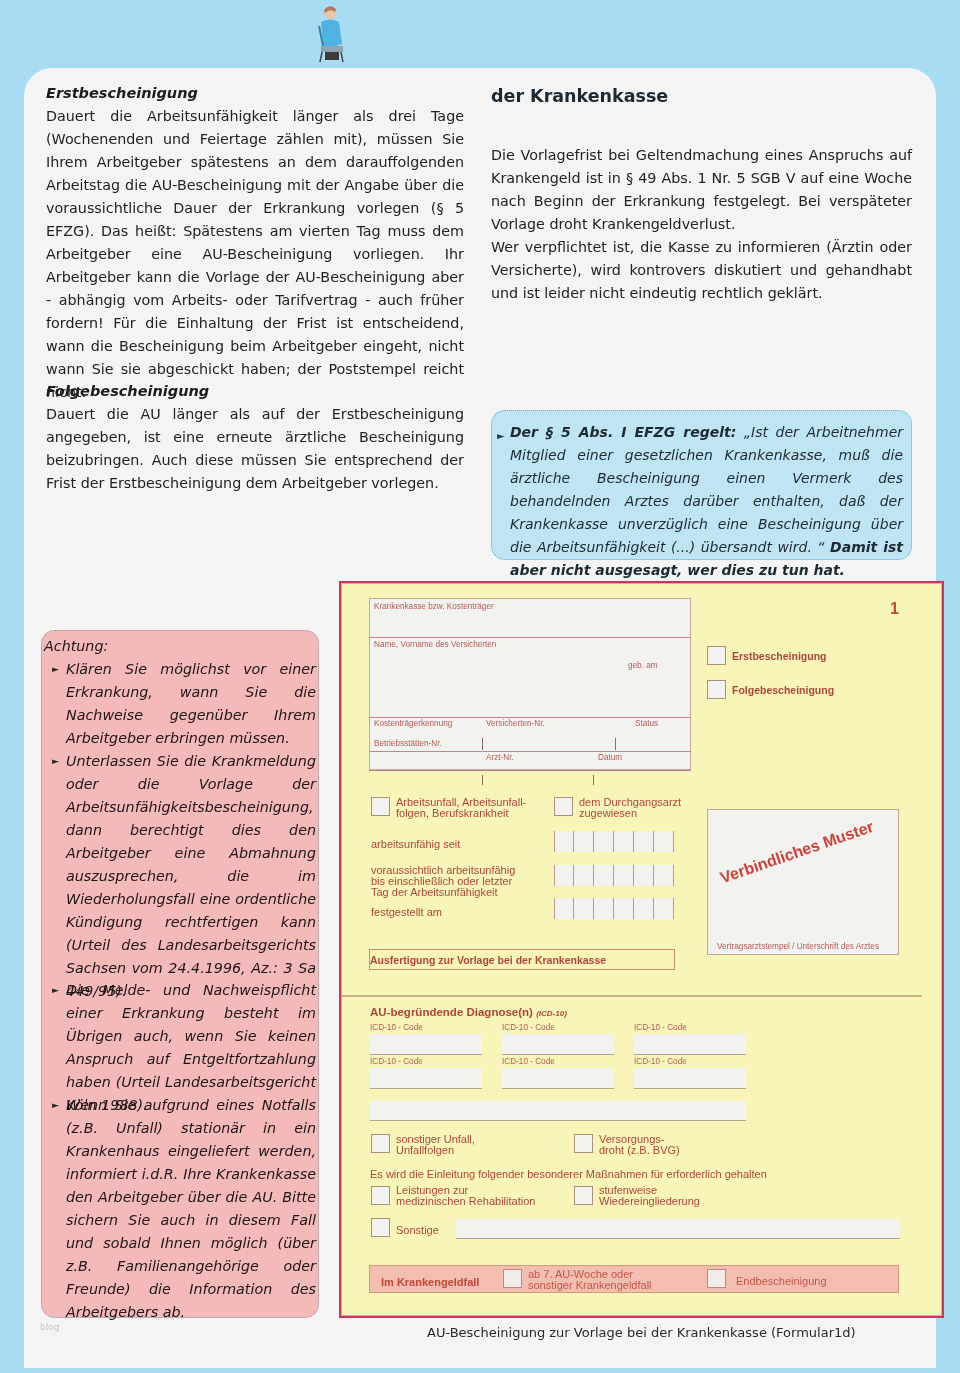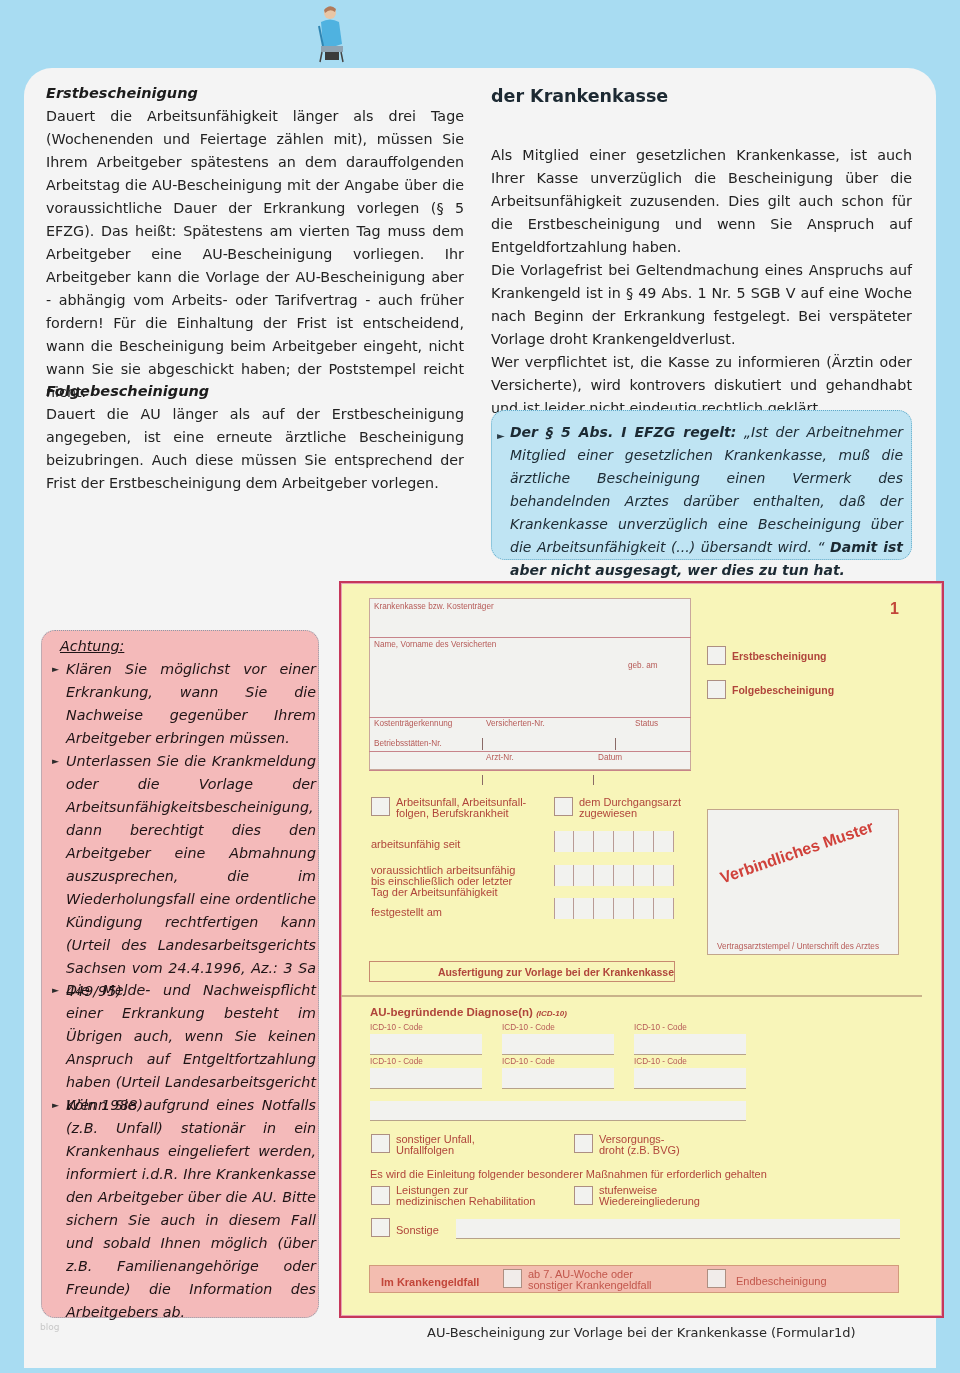--- a/index.html
+++ b/index.html
@@ -26,21 +26,21 @@
   .section-title .line::after { content: ""; position: absolute; left: 0; right: 0; bottom: 2px; height: 9px; background: linear-gradient(90deg, #7cc6ea 0%, #b8e2f4 60%, #cdeaf7 100%); z-index: -1; opacity: 0.85; }
   .section-title .line span { position: relative; z-index: 1; }
 
   
   .quote-box { position: absolute; left: 491px; top: 410px; width: 421px; height: 150px; background: #bfe4f3; border: 1.5px dotted #5ea9c8; border-radius: 14px; padding: 10px 8px 6px 18px; font-family: "DejaVu Sans", sans-serif; font-style: italic; font-size: 14px; line-height: 23px; color: #1c2a33; text-align: justify; }
   .quote-box .bullet { position: absolute; left: 5px; top: 13px; font-style: normal; font-size: 10px; color: #2a3b45; }
   .quote-box b { font-weight: bold; }
 
   
   .warn-box { position: absolute; left: 41px; top: 630px; width: 278px; height: 688px; background: #f4baba; border: 1.5px dotted #8c9aa8; border-radius: 14px; font-family: "DejaVu Sans", sans-serif; font-style: italic; font-size: 14.3px; line-height: 23px; color: #1f1416; }
-  .warn-title { position: absolute; left: 18px; top: 4px; text-decoration: underline; }
+  .warn-title { position: absolute; left: 2px; top: 4px; }
   .warn-item { position: absolute; left: 24px; width: 250px; text-align: justify; text-align-last: left; }
   .warn-bullet { position: absolute; left: -14px; top: 0; font-style: normal; font-size: 9px; color: #2c2c2c; }
   .blog-mark { position: absolute; left: 40px; top: 1322px; font-size: 9px; color: #c8c8c8; font-family: "DejaVu Sans", sans-serif; }
   .form-frame { position: absolute; left: 339px; top: 581px; width: 605px; height: 737px; background: #f8f5b9; border: 2px solid #c6375a; }
   .form-frame::before { content: ""; position: absolute; left: 0; top: 0; right: 0; bottom: 0; border: 1px solid #e7a2b4; pointer-events: none; }
   .ftxt { position: absolute; color: #b0453b; font-family: "Liberation Sans", sans-serif; font-size: 11px; line-height: 11px; }
   .flabel-sm { position: absolute; color: #b65a57; font-family: "Liberation Sans", sans-serif; font-size: 8.2px; line-height: 9px; }
   .fbox { position: absolute; background: #f2f2ef; border: 1px solid #c6a7a3; }
   .fline-box { position: absolute; background: #f2f2ef; border-bottom: 1.5px solid #b7a28a; }
   .check { position: absolute; width: 19px; height: 19px; background: #f2f2ef; border: 1px solid #ad8f82; }
@@ -75,21 +75,20 @@
 <div class="text-block col-left" style="top:380px;">
   <div class="sub-heading">Folgebescheinigung</div>
   <p>Dauert die AU länger als auf der Erstbescheinigung angegeben, ist eine erneute ärztliche Bescheinigung beizubringen. Auch diese müssen Sie entsprechend der Frist der Erstbescheinigung dem Arbeitgeber vorlegen.</p>
 </div>
 
 <div class="section-title" style="top:84px;">
   <span class="line"><span>der Krankenkasse</span></span>
 </div>
 
 <div class="text-block col-right" style="top:144px;">
-  <p>Als Mitglied einer gesetzlichen Krankenkasse, ist auch Ihrer Kasse unverzüglich die Bescheinigung über die Arbeitsunfähigkeit zuzusenden. Dies gilt auch schon für die Erstbescheinigung und wenn Sie Anspruch auf Entgeldfortzahlung haben.</p>
   <p>Die Vorlagefrist bei Geltendmachung eines Anspruchs auf Krankengeld ist in § 49 Abs. 1 Nr. 5 SGB V auf eine Woche nach Beginn der Erkrankung festgelegt. Bei verspäteter Vorlage droht Krankengeldverlust.</p>
   <p>Wer verpflichtet ist, die Kasse zu informieren (Ärztin oder Versicherte), wird kontrovers diskutiert und gehandhabt und ist leider nicht eindeutig rechtlich geklärt.</p>
 </div>
 
 <div class="quote-box">
   <span class="bullet">►</span>
   <b>Der § 5 Abs. I EFZG regelt:</b><span> „Ist der Arbeitnehmer Mitglied einer gesetzlichen Krankenkasse, muß die ärztliche Bescheinigung einen Vermerk des behandelnden Arztes darüber enthalten, daß der Krankenkasse unverzüglich eine Bescheinigung über die Arbeitsunfähigkeit (...) übersandt wird. “</span>
   <b>Damit ist aber nicht ausgesagt, wer dies zu tun hat.</b>
 </div>
 
@@ -183,21 +182,21 @@
   <div class="ftxt" style="left:30px; top:324px;">festgestellt am</div>
   <div class="digits" style="left:213px; top:315px;">
       <span></span>
       <span></span>
       <span></span>
       <span></span>
       <span></span>
       <span></span>
     </div>
 
-  <div style="position:absolute; left:28px; top:378px; width:306px; height:21px; border:1.5px solid #c78a70; text-align:right;">
+  <div style="position:absolute; left:28px; top:366px; width:306px; height:21px; border:1.5px solid #c78a70; text-align:left;">
     <span class="ftxt" style="position:static; font-weight:bold; font-size:10.5px; line-height:19px;">Ausfertigung zur Vorlage bei der Krankenkasse</span>
   </div>
 
   <div class="fbox" style="left:366px; top:226px; width:192px; height:146px; border-color:#c2a58c;"></div>
   <div class="ftxt" style="left:378px; top:290px; font-size:16px; font-weight:bold; color:#d0413a; transform:rotate(-19deg); transform-origin:left top; white-space:nowrap;">Verbindliches Muster</div>
   <div class="flabel-sm" style="left:376px; top:359px;">Vertragsarztstempel / Unterschrift des Arztes</div>
 
   <div style="position:absolute; left:0; top:412px; width:581px; border-top:2px solid #c9b28a;"></div>
 
   <div class="ftxt" style="left:29px; top:424px; font-weight:bold; font-size:11.5px;">

